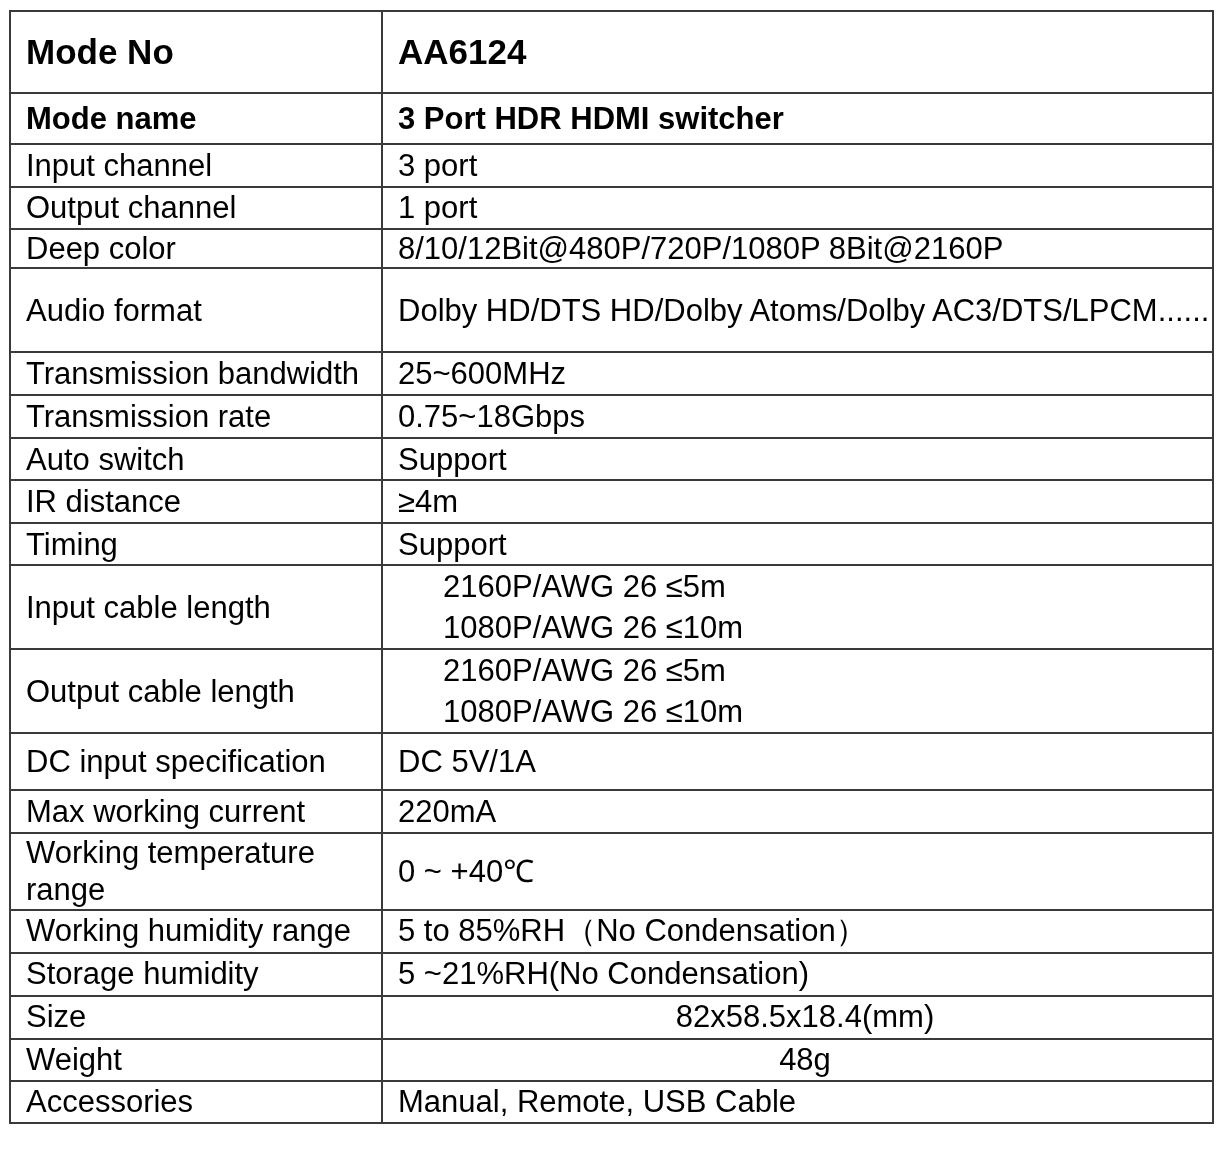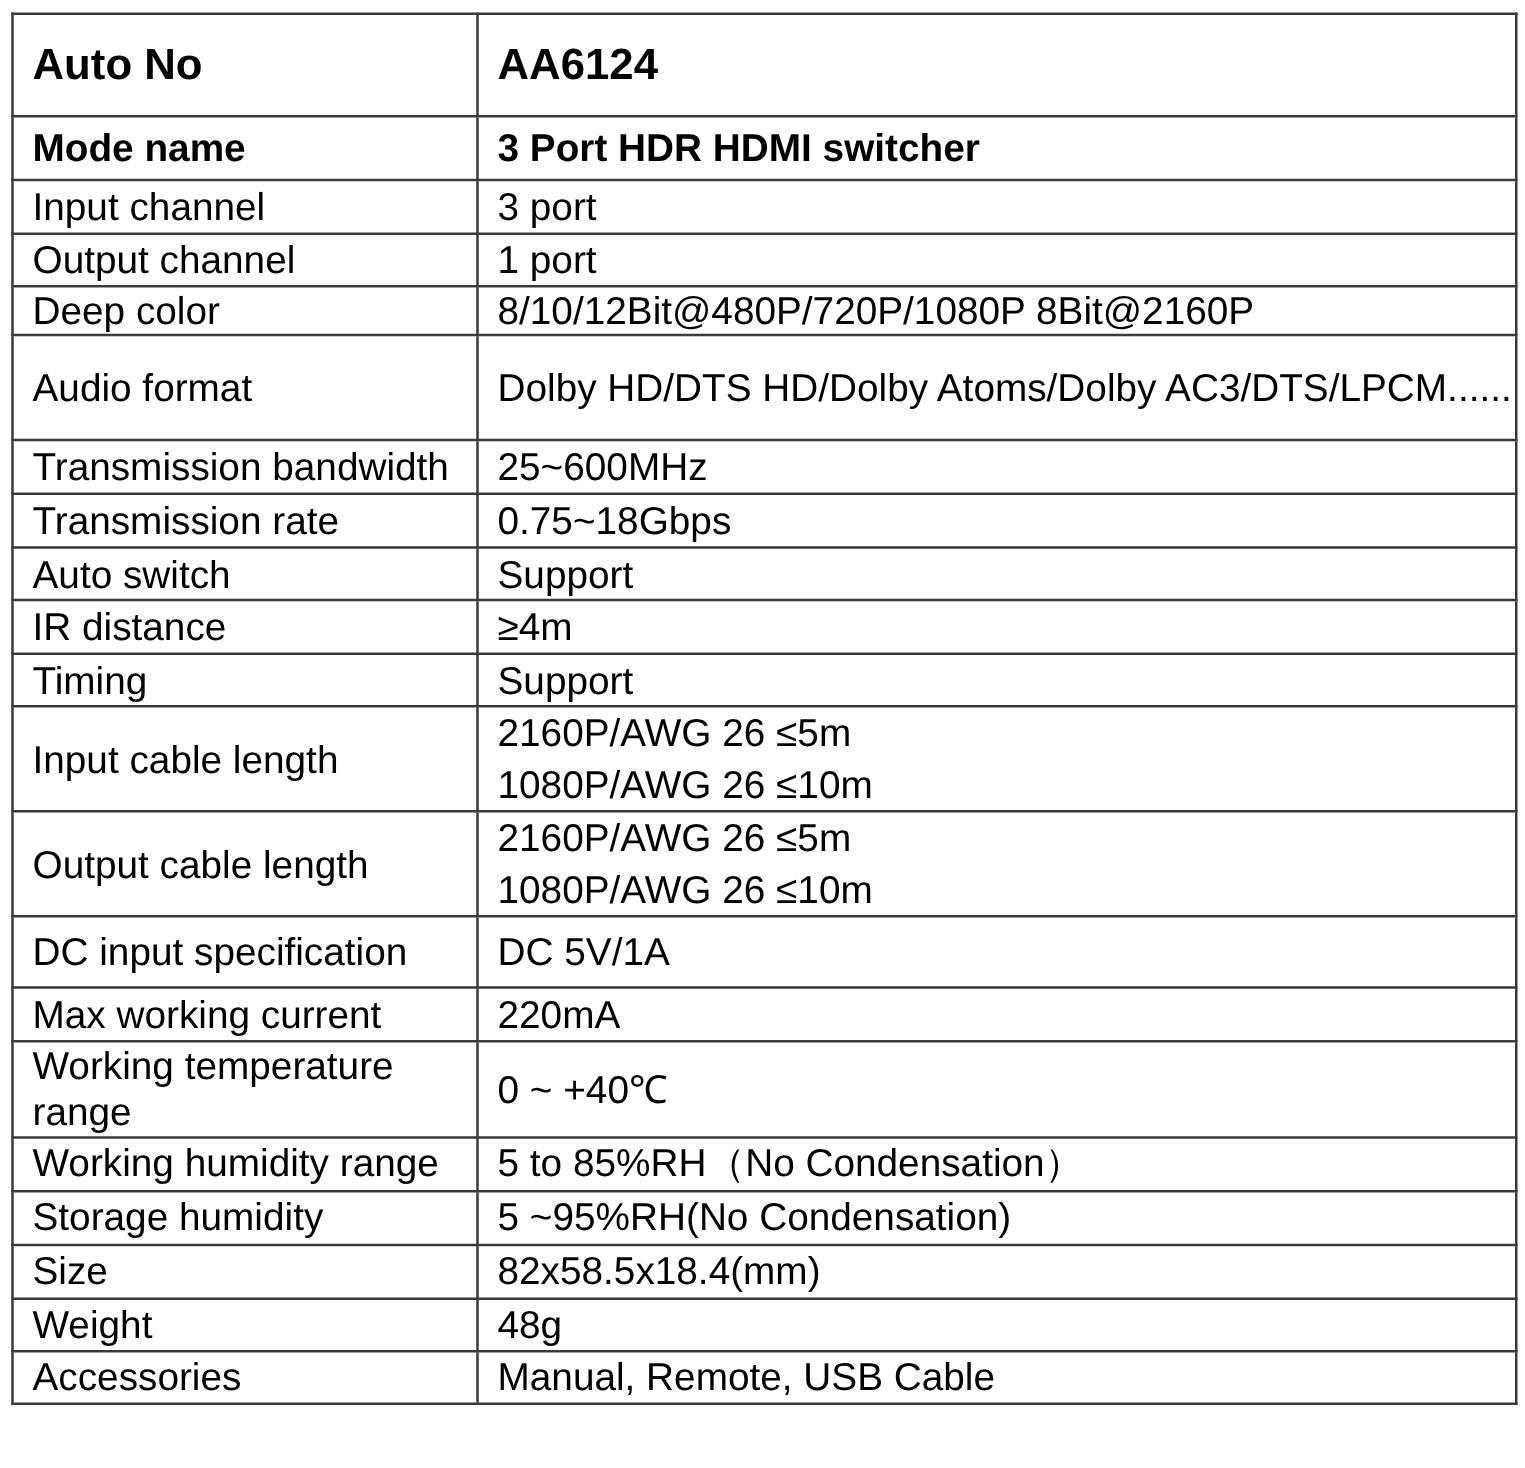--- a/index.html
+++ b/index.html
@@ -3,34 +3,34 @@
 <meta charset="utf-8">
 <style>
   html, body { margin:0; padding:0; background:#ffffff; }
   body { width:1220px; height:1174px; position:relative; font-family:"Liberation Sans", sans-serif; color:#000; }
   table.spec { position:absolute; left:9px; top:10px; width:1203px; border-collapse:collapse; table-layout:fixed; }
   table.spec td { border:2px solid #3a3a3a; padding:0 0 0 15px; font-size:31px; vertical-align:middle; line-height:1.2; }
   table.spec col.c1 { width:372px; }
   table.spec col.c2 { width:831px; }
   tr.hdr td { height:80px; font-size:35px; font-weight:bold; }
   tr.bold td { font-weight:bold; }
-  td.big { font-size:28px; }
-  .line { display:block; line-height:41px; }
+  td.big { font-size:28px;text-align:center; }
+  .line { display:block; line-height:41px;margin-left:45px; }
 </style>
 </head>
 <body>
 
 <table class="spec">
   <colgroup>
       <col class="c1">
       <col class="c2">
     </colgroup>
   <tbody>
     <tr class="hdr">
-      <td>Auto No</td>
+      <td>Mode No</td>
       <td>AA6124</td>
     </tr>
     <tr class="bold" style="height:51px">
       <td>Mode name</td>
       <td>3 Port HDR HDMI switcher</td>
     </tr>
     <tr style="height:43px">
       <td>Input channel</td>
       <td>3 port</td>
     </tr>
@@ -91,21 +91,21 @@
     <tr style="height:42px">
       <td>Working temperature range</td>
       <td>0 ~ +40℃</td>
     </tr>
     <tr style="height:43px">
       <td>Working humidity range</td>
       <td>5 to 85%RH（No Condensation）</td>
     </tr>
     <tr style="height:43px">
       <td>Storage humidity</td>
-      <td>5 ~95%RH(No Condensation)</td>
+      <td>5 ~21%RH(No Condensation)</td>
     </tr>
     <tr style="height:43px">
       <td>Size</td>
       <td class="big">82x58.5x18.4(mm)</td>
     </tr>
     <tr style="height:42px">
       <td>Weight</td>
       <td class="big">48g</td>
     </tr>
     <tr style="height:42px">

